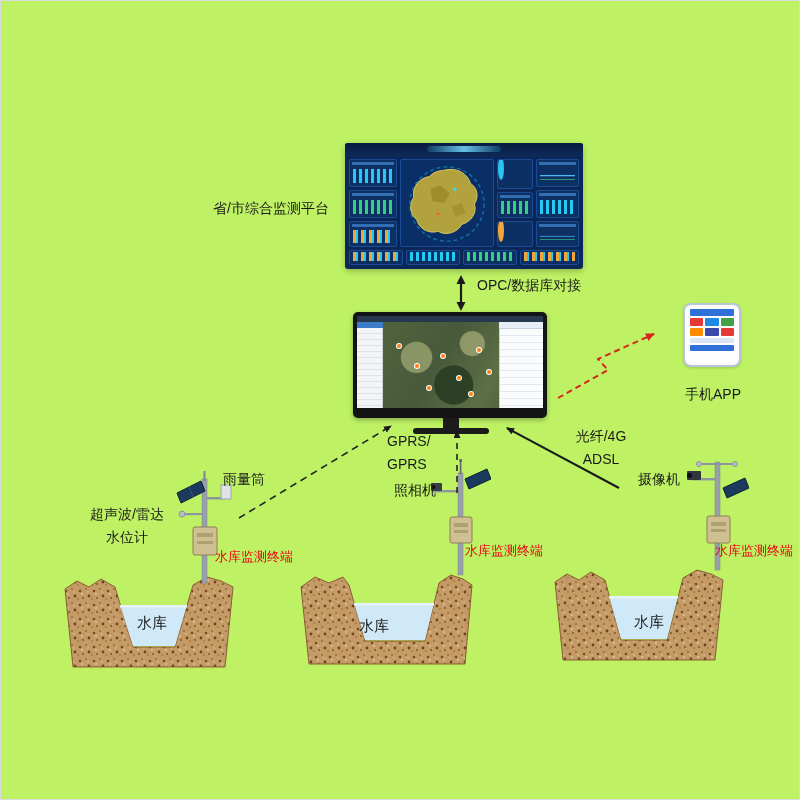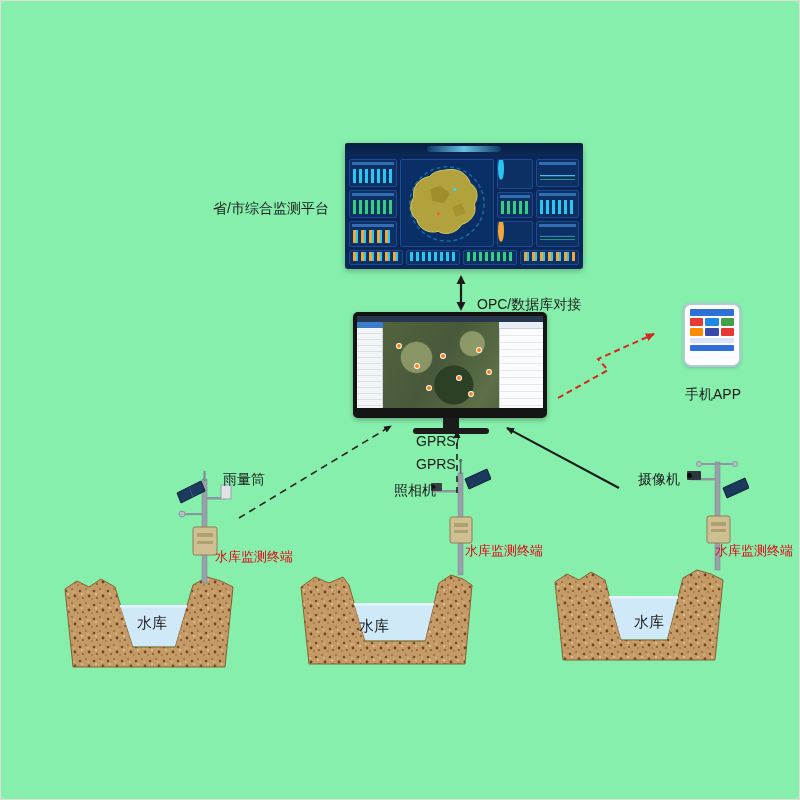--- a/index.html
+++ b/index.html
@@ -1,17 +1,17 @@
 <!DOCTYPE html>
 <html><head>
 <meta charset="utf-8">
 <style>
   *{margin:0;padding:0;box-sizing:border-box}
   html,body{background:#fff}
-  .stage{position:relative;width:800px;height:800px;background:#86efac;border:1px solid #dcdcdc;
+  .stage{position:relative;width:800px;height:800px;background:#bef264;border:1px solid #dcdcdc;
          font-family:"Liberation Sans","DejaVu Sans",sans-serif;overflow:hidden}
   .abs{position:absolute}
 
   
   .lbl{position:absolute;color:#1a1a1a;font-size:14px;line-height:23px;white-space:nowrap}
   .lbl .ln{display:block}
   .lbl.ctr{text-align:center}
   .lbl.red{color:#e60012;font-size:13px;font-weight:500}
   .lbl.big{font-size:15px;color:#222}
 
@@ -255,38 +255,46 @@
 
     <line x1="456" y1="492" x2="456" y2="430" stroke="#222" stroke-width="1.6" stroke-dasharray="6 5" marker-end="url(#ahb)"></line>
 
     <line x1="618" y1="487" x2="506" y2="427" stroke="#1a1a1a" stroke-width="2" marker-end="url(#ahb)"></line>
 
     <path d="M557,397 L607,369 L597,358 L653,333" fill="none" stroke="#d7261e" stroke-width="2" stroke-dasharray="6 4" marker-end="url(#ahr)"></path>
   </svg>
 
   <div class="lbl" style="left:212px;top:196px">省/市综合监测平台</div>
 
-  <div class="lbl" style="left:476px;top:292px">OPC/数据库对接</div>
+  <div class="lbl" style="left:476px;top:273px">OPC/数据库对接</div>
 
 
   <div class="lbl ctr" style="left:684px;top:382px;width:56px">手机APP</div>
 
 
-  <div class="lbl" style="left:415px;top:429px">
+  <div class="lbl" style="left:386px;top:429px">
     <span class="ln">GPRS/</span>
     <span class="ln">GPRS</span>
   </div>
 
+  <div class="lbl ctr" style="left:556px;top:424px;width:88px">
+    <span class="ln">光纤/4G</span>
+    <span class="ln">ADSL</span>
+  </div>
 
   <div class="lbl" style="left:222px;top:467px">雨量筒</div>
 
   <div class="lbl" style="left:393px;top:478px">照相机</div>
 
   <div class="lbl" style="left:637px;top:467px">摄像机</div>
 
+  <div class="lbl ctr" style="left:80px;top:502px;width:92px">
+    <span class="ln">超声波/雷达</span>
+    <span class="ln">水位计</span>
+  </div>
 
   <div class="lbl red" style="left:214px;top:544px">水库监测终端</div>
   <div class="lbl red" style="left:464px;top:538px">水库监测终端</div>
   <div class="lbl red" style="left:714px;top:538px">水库监测终端</div>
 
   <div class="lbl big ctr" style="left:123px;top:610px;width:56px">水库</div>
   <div class="lbl big ctr" style="left:345px;top:613px;width:56px">水库</div>
   <div class="lbl big ctr" style="left:620px;top:609px;width:56px">水库</div>
 
 </div>

